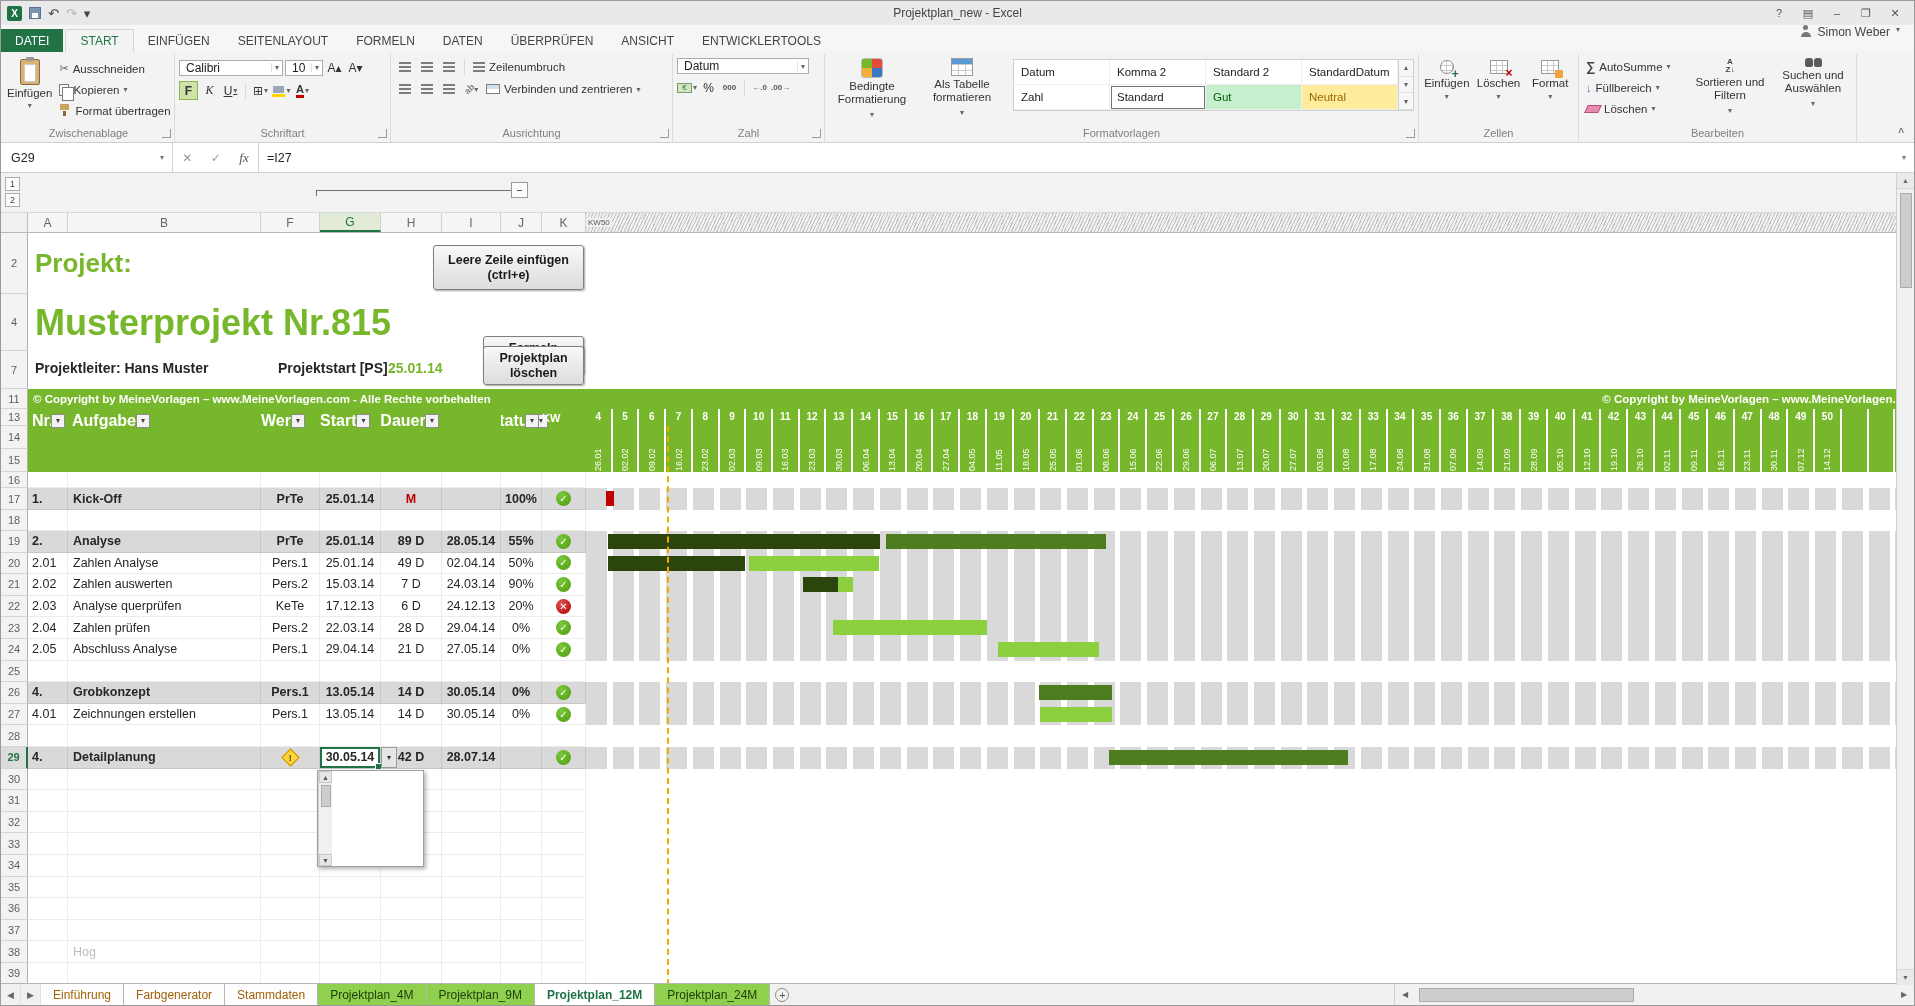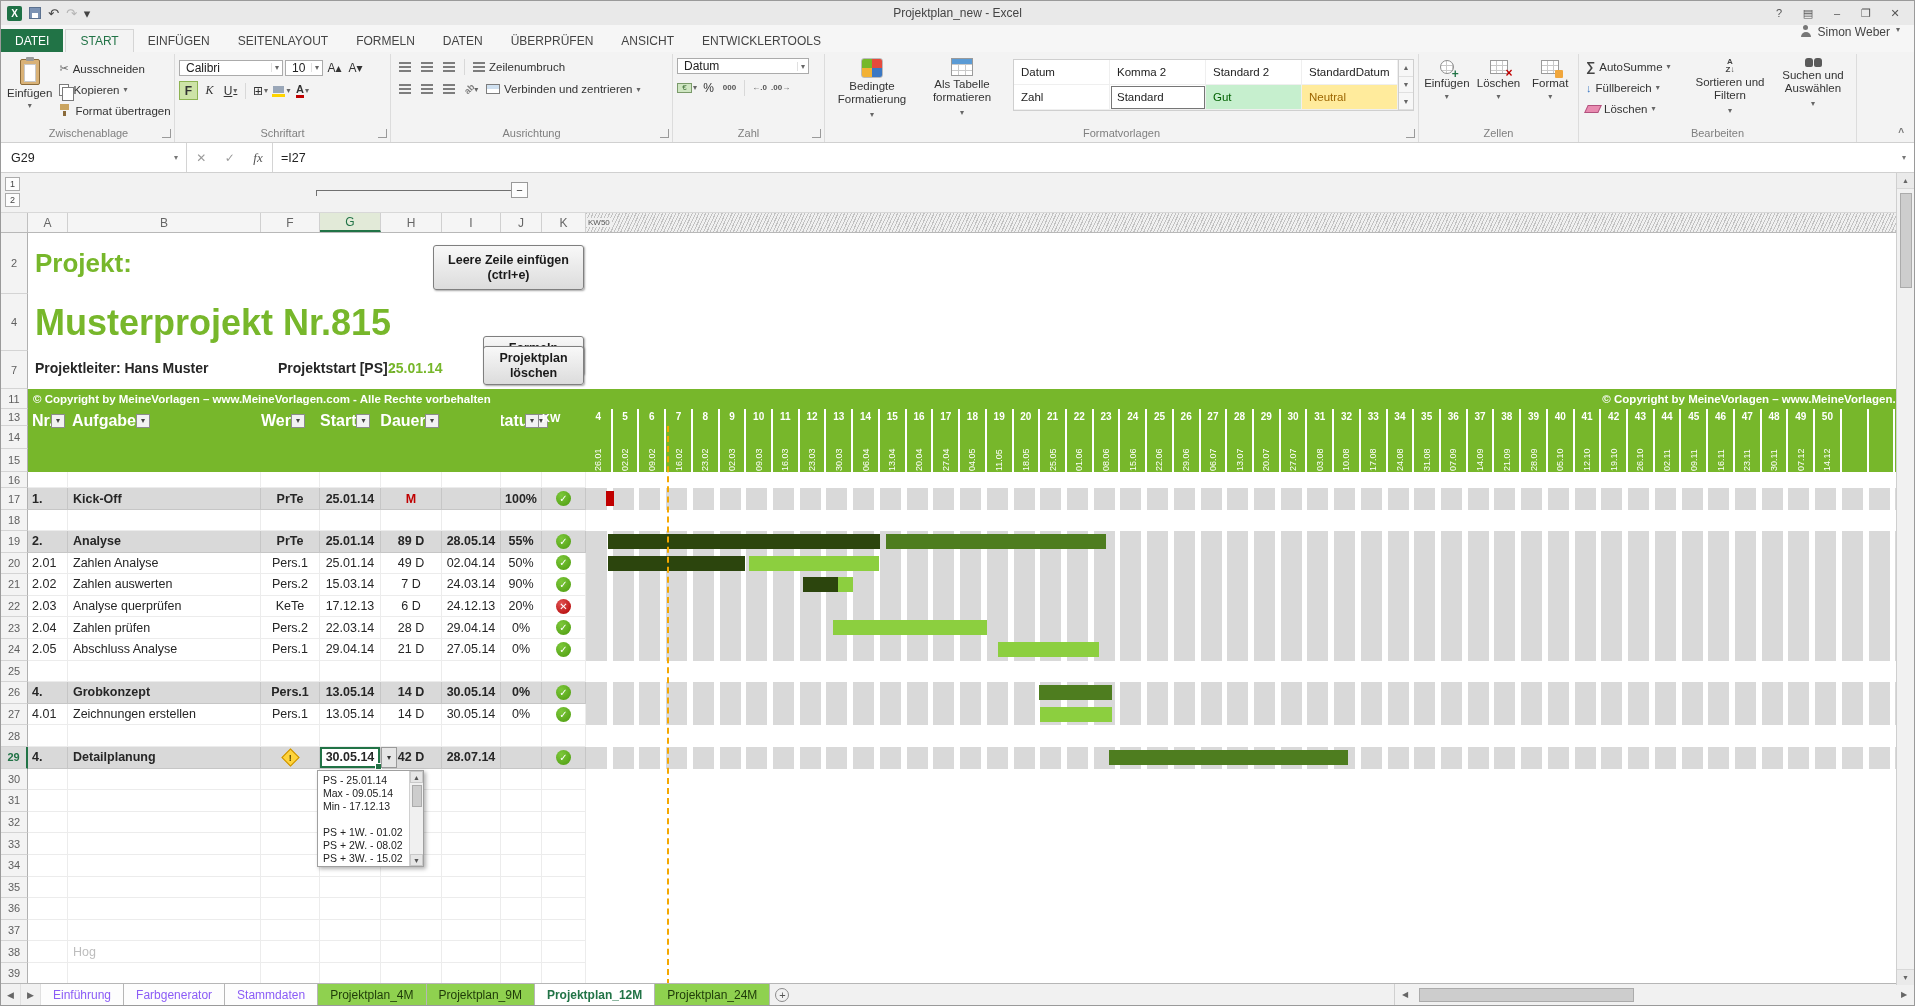--- a/index.html
+++ b/index.html
@@ -88,21 +88,21 @@
   .i-grid.minus::after{content:"×";position:absolute;right:-6px;bottom:-7px;color:#c00000;font-weight:bold;font-size:12px;}
   .i-grid.fmt::after{content:"";position:absolute;right:-5px;bottom:-5px;width:8px;height:8px;background:#f0a63c;border-radius:1px;}
   .i-sum{font-size:13px;color:#444;font-weight:bold;}
   .i-filldown{font-weight:bold;color:#3b78c3;font-size:11px;}
   .i-eraser{width:14px;height:8px;background:#e88bb0;border:1px solid #b2527e;transform:skewX(-25deg);display:inline-block;}
   .i-az{display:flex;flex-direction:column;font-size:8px;line-height:8px;font-weight:bold;color:#444;}
   .i-bino{width:8px;height:9px;border-radius:3px 3px 2px 2px;background:#5a5a5a;box-shadow:9px 0 0 #5a5a5a;margin-right:9px;display:inline-block;}
 
   
   .fxbar{height:30px;background:#fff;border-bottom:1px solid #d0d0d0;display:flex;align-items:stretch;flex:0 0 auto;}
-  .namebox{width:186px;border-right:1px solid #d4d4d4;display:flex;align-items:center;padding-left:10px;font-size:12.5px;color:#222;}
+  .namebox{width:172px;border-right:1px solid #d4d4d4;display:flex;align-items:center;padding-left:10px;font-size:12.5px;color:#222;}
   .nbarr{margin-left:auto;width:20px;text-align:center;font-size:8px;color:#777;}
   .fxbtns{width:86px;display:flex;align-items:center;justify-content:space-around;border-right:1px solid #d4d4d4;}
   .fxx{color:#9a9a9a;font-size:12px;}
   .fxok{color:#9a9a9a;font-size:12px;}
   .fxfx{color:#555;font-size:13px;font-style:italic;font-family:"Liberation Serif",serif;}
   .fxinput{flex:1;display:flex;align-items:center;padding-left:8px;font-size:12.5px;color:#222;}
   .fxexp{width:20px;display:flex;align-items:center;justify-content:center;font-size:8px;color:#777;}
 
   
   .outline{height:40px;background:#f2f2f2;position:relative;flex:0 0 auto;border-bottom:1px solid #d8d8d8;}
@@ -179,21 +179,21 @@
   .dditem{height:13px;line-height:13px;font-size:10.5px;color:#222;white-space:nowrap;overflow:hidden;}
   .ddscroll{width:14px;background:#f0f0f0;border-left:1px solid #d0d0d0;display:flex;flex-direction:column;align-items:center;}
   .dda{height:12px;width:100%;display:flex;align-items:center;justify-content:center;font-size:7px;color:#555;background:#e6e6e6;border:1px solid #c9c9c9;}
   .ddthumb{width:10px;height:22px;background:#cdcdcd;border:1px solid #ababab;margin-top:2px;}
   .ddsp{flex:1;}
 
   
   .tabbar{height:22px;background:#f1f1f1;border-top:1px solid #b6b6b6;display:flex;align-items:stretch;flex:0 0 auto;font-size:12px;}
   .tnav{width:20px;display:flex;align-items:center;justify-content:center;color:#666;font-size:9px;border-right:1px solid #e0e0e0;}
   .stabs{display:flex;}
-  .stab{display:flex;align-items:center;padding:0 12px;border-right:1px solid #b6b6b6;color:#8b5cf6;background:#fdfdfd;white-space:nowrap;}
+  .stab{display:flex;align-items:center;padding:0 12px;border-right:1px solid #b6b6b6;color:#a16207;background:#fdfdfd;white-space:nowrap;}
   .stab.green{background:var(--tabgreen,#8fd14f);color:#1e3a08;}
   .stab.active{background:#fff;color:var(--accent,#217346);font-weight:bold;}
   .addsheet{width:24px;display:flex;align-items:center;justify-content:center;}
   .plus{width:14px;height:14px;border-radius:50%;border:1px solid #8c8c8c;color:#555;font-size:11px;line-height:12px;text-align:center;}
   .hscroll{margin-left:auto;display:flex;align-items:center;flex:0 0 520px;background:#f1f1f1;border-left:1px solid #d0d0d0;padding:0 2px;}
   .harr{width:16px;text-align:center;font-size:8px;color:#666;}
   .hthumb{height:14px;width:215px;background:#cdcdcd;border:1px solid #ababab;margin-left:6px;}
   .hsp{flex:1;}
 
   
@@ -1147,29 +1147,20 @@
           <div class="gantt"></div>
         </div>
       </div>
 
     <div class="btn b1">Leere Zeile einfügen (ctrl+e)</div>
     <div class="btn b2">Formeln Wiederherstellen</div>
     <div class="btn b3">Projektplan löschen</div>
     <div class="today"></div>
 
     <div class="ddlist">
-      <div class="dditems" id="ddItems">
-          <div class="dditem">PS - 25.01.14</div>
-          <div class="dditem">Max - 09.05.14</div>
-          <div class="dditem">Min - 17.12.13</div>
-          <div class="dditem"></div>
-          <div class="dditem">PS + 1W. - 01.02</div>
-          <div class="dditem">PS + 2W. - 08.02</div>
-          <div class="dditem">PS + 3W. - 15.02</div>
-        </div>
       <div class="ddscroll">
         <div class="dda">▲</div>
         <div class="ddthumb"></div>
         <div class="ddsp"></div>
         <div class="dda">▼</div>
       </div>
     </div>
   </div>
 
   <div class="tabbar">

